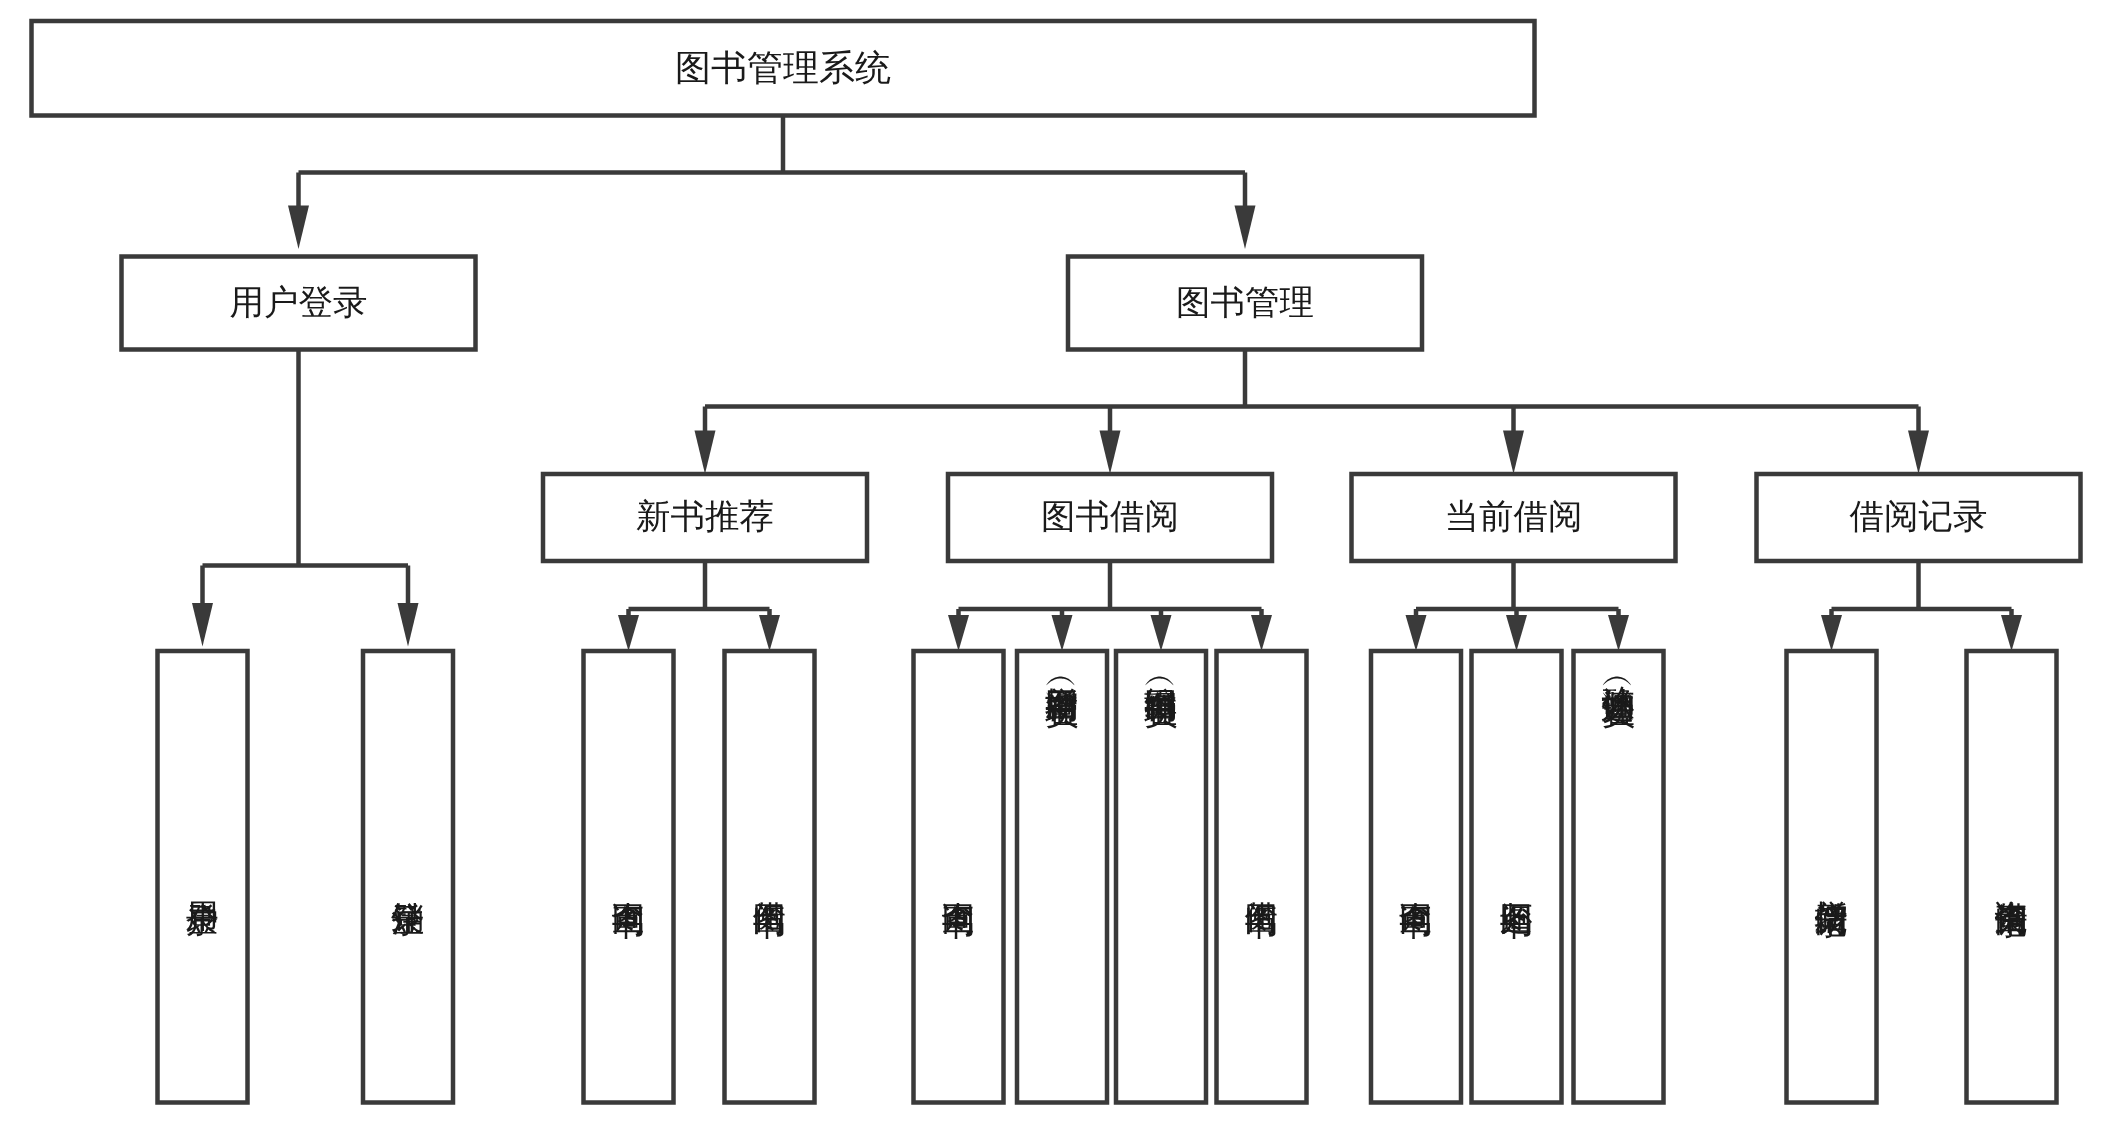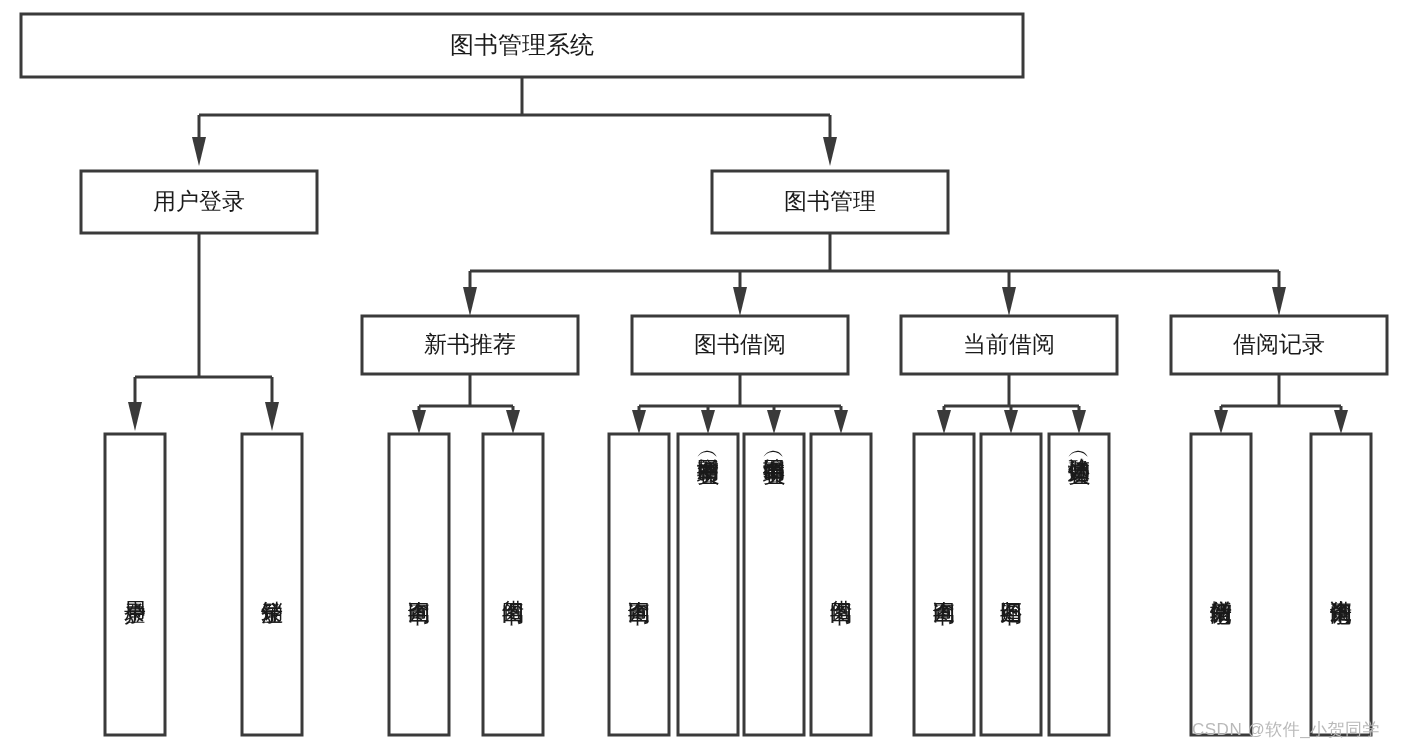--- a/index.html
+++ b/index.html
@@ -247,15 +247,14 @@
     <span class="vlabel" style="margin-top:6px;">确认归还（管理员）</span>
   </div>
 
   <div class="vlabel-wrap" style="left:1191px; top:434px; width:60px; height:301px;">
     <span class="vlabel">新增借阅记录</span>
   </div>
   <div class="vlabel-wrap" style="left:1311px; top:434px; width:60px; height:301px;">
     <span class="vlabel">查询借阅记录</span>
   </div>
 
-  <div class="watermark" style="left:1192px; top:718px;">CSDN @软件_小贺同学</div>
 
 </div>
 
 </body></html>

